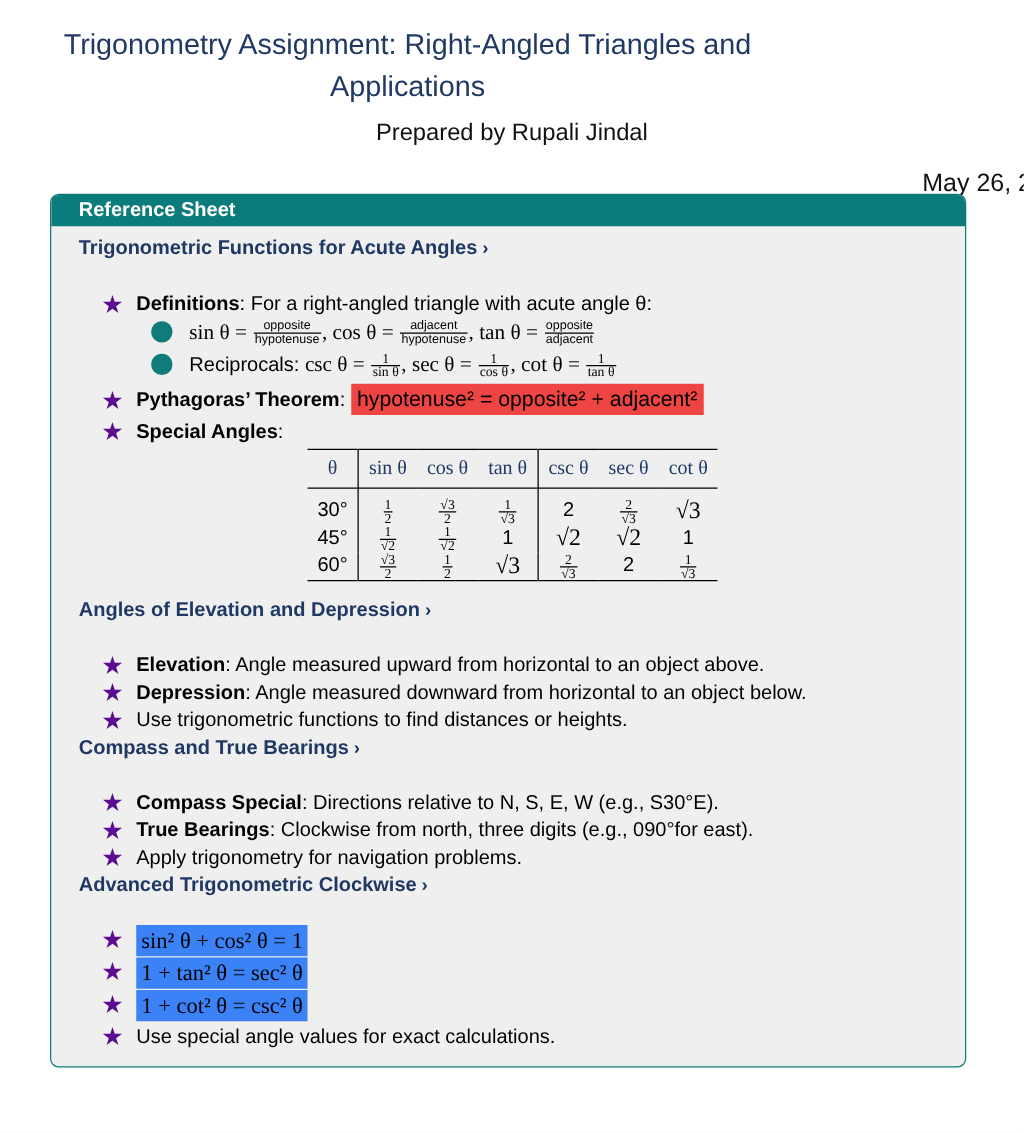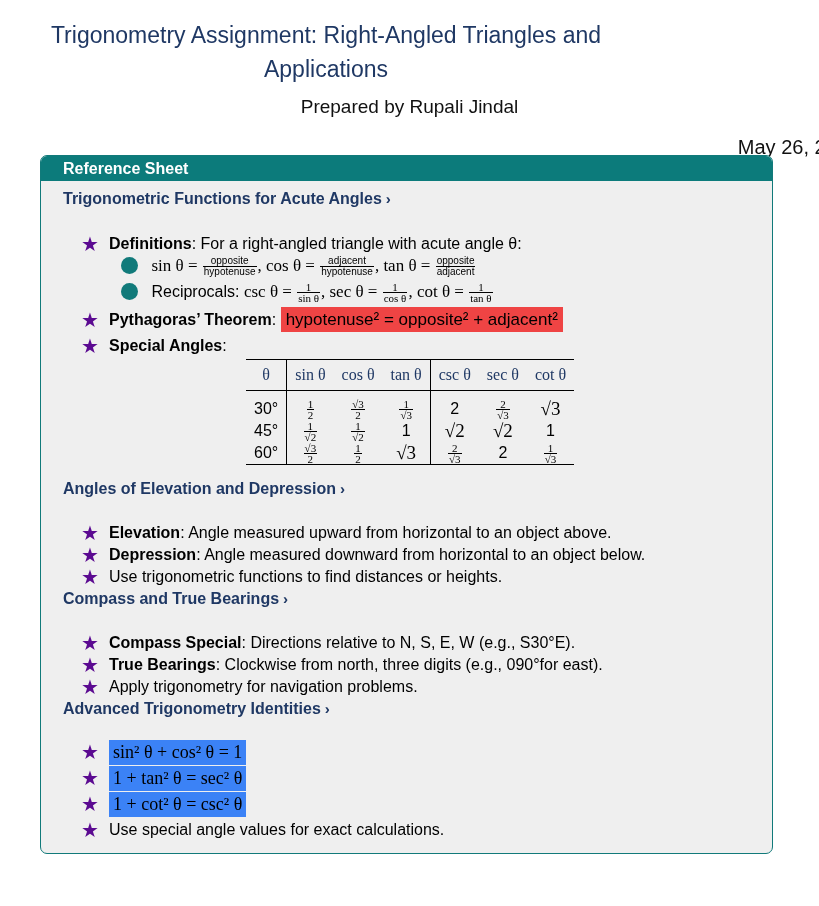--- a/index.html
+++ b/index.html
@@ -137,21 +137,21 @@
     <span class="star">★</span><span class="txt"><b>Compass Special</b><span>: Directions relative to N, S, E, W (e.g., S30°E).</span></span>
   </div>
   <div class="item" style="top:499px">
     <span class="star">★</span><span class="txt"><b>True Bearings</b><span>: Clockwise from north, three digits (e.g., 090°for east).</span></span>
   </div>
   <div class="item" style="top:521px">
     <span class="star">★</span><span class="txt"><span>Apply trigonometry for navigation problems.</span></span>
   </div>
 
   <div class="sec" style="top:544px">
-    <span>Advanced Trigonometry Identities</span><span class="chev">›</span>
+    <span>Advanced Trigonometric Clockwise</span><span class="chev">›</span>
   </div>
   <div class="item" style="top:586px">
     <span class="star">★</span>
   </div>
   <div class="idbox" style="top:584px">sin² θ + cos² θ = 1</div>
   <div class="item" style="top:612px">
     <span class="star">★</span>
   </div>
   <div class="idbox" style="top:610px">1 + tan² θ = sec² θ</div>
   <div class="item" style="top:638px">

